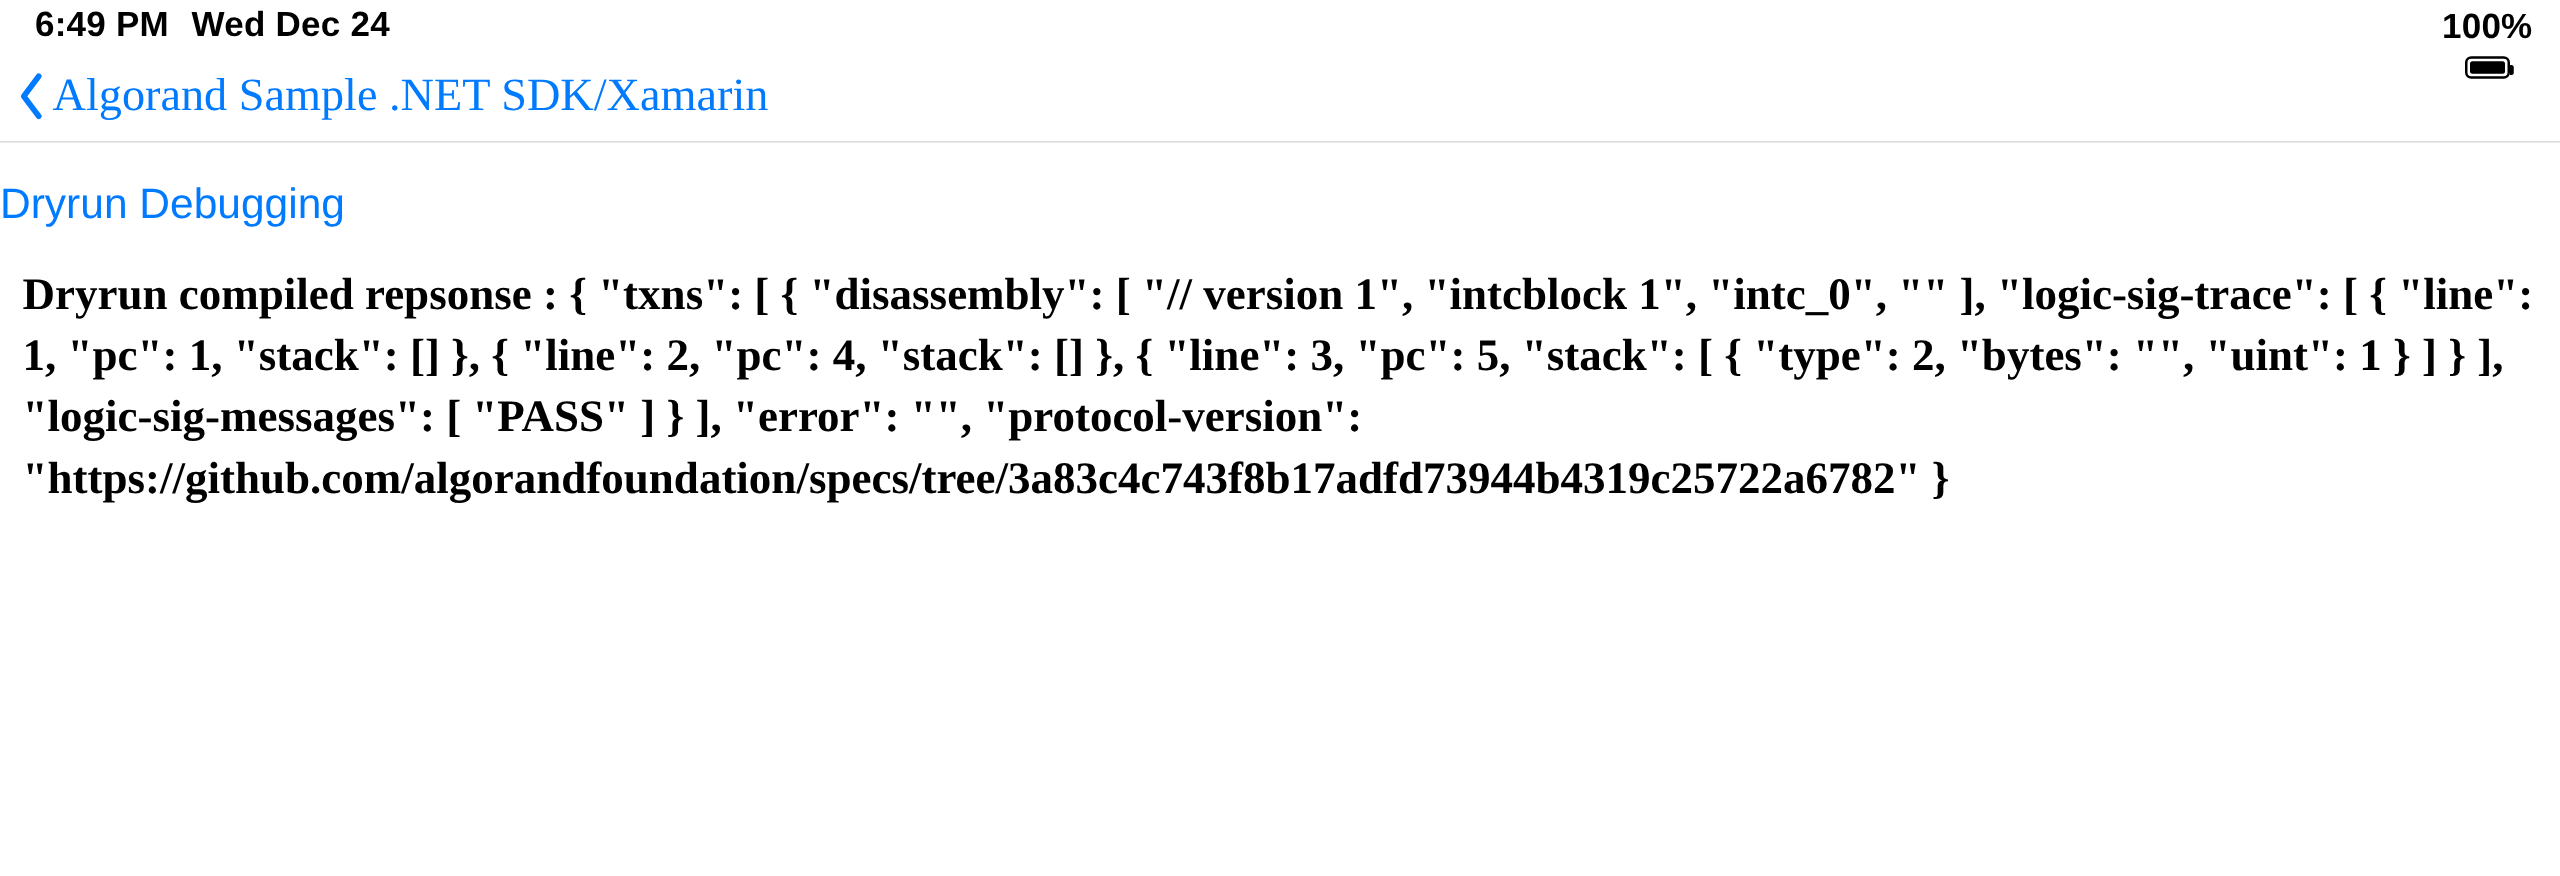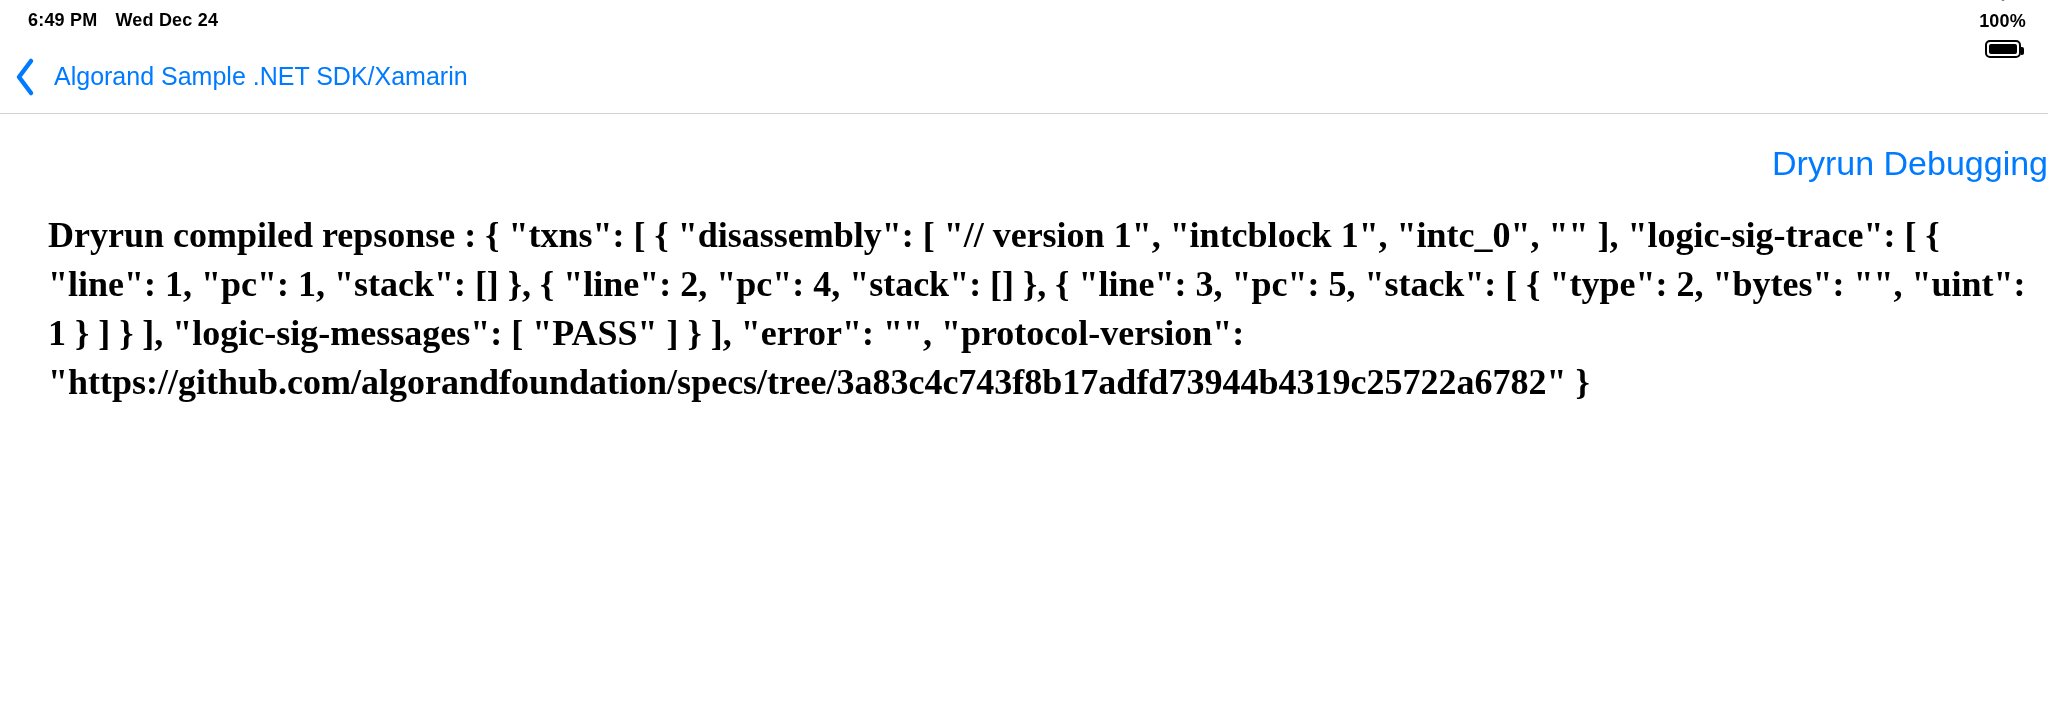--- a/index.html
+++ b/index.html
@@ -7,58 +7,58 @@
       width:2048px; height:701px;
       font-family:-apple-system, "Helvetica Neue", Helvetica, Arial, sans-serif;
       background:#ffffff; color:#000;
       -webkit-font-smoothing:antialiased;
     }
     
     .status-bar{
       height:40px; width:100%;
       display:flex; align-items:center; justify-content:space-between;
       padding:0 22px 0 28px;
-      font-size:18px; font-weight:600; letter-spacing:0.2px;
+      font-size:28px; font-weight:600; letter-spacing:0.2px;
     }
     .status-left{ display:flex; align-items:center; gap:18px; }
     .status-right{ display:flex; align-items:center; gap:8px;flex-direction:column; }
     .wifi-icon svg{ display:block; }
     .battery{
       width:36px; height:18px; border:2px solid #000; border-radius:5px;
       position:relative; display:flex; align-items:center; padding:2px;
     }
     .battery::after{
       content:""; position:absolute; right:-5px; top:5px; width:3px; height:8px;
       background:#000; border-radius:0 2px 2px 0;
     }
     .battery .fill{ background:#000; height:100%; width:100%; border-radius:2px; }
     
     .nav-bar{
       height:74px; width:100%; display:flex; align-items:center;
       padding:0 14px; border-bottom:1px solid #d1d1d6;
     }
     .back-button{
-      display:flex; align-items:center; gap:18px;
-      color:#007aff; font-size:25px; font-weight:400;
+      display:flex; align-items:center; gap:6px;
+      color:#007aff; font-size:37px; font-weight:400;
       cursor:pointer; user-select:none;
-      background:none;border:none;font-family:Liberation Sans, sans-serif;padding:0;
+      background:none;border:none;font-family:Liberation Serif, serif;padding:0;
     }
     .back-button .chev{ width:22px; height:40px; }
     
     .page-title{
-      text-align:right; color:#007aff;
+      text-align:left; color:#007aff;
       font-size:34px; font-weight:400;
       padding:30px 0 28px 0; user-select:none;
     }
     
     .body-text{
       padding:0 18px;
       font-family:"Times New Roman", Times, serif;
       font-size:36px; line-height:1.36; font-weight:700;
-      color:#000; word-break:break-word;margin-left:30px;
+      color:#000; word-break:break-word;
     }
   </style>
 </head>
 <body>
 
 <div class="status-bar">
   <div class="status-left">
     <span>6:49 PM</span>
     <span>Wed Dec 24</span>
   </div>

